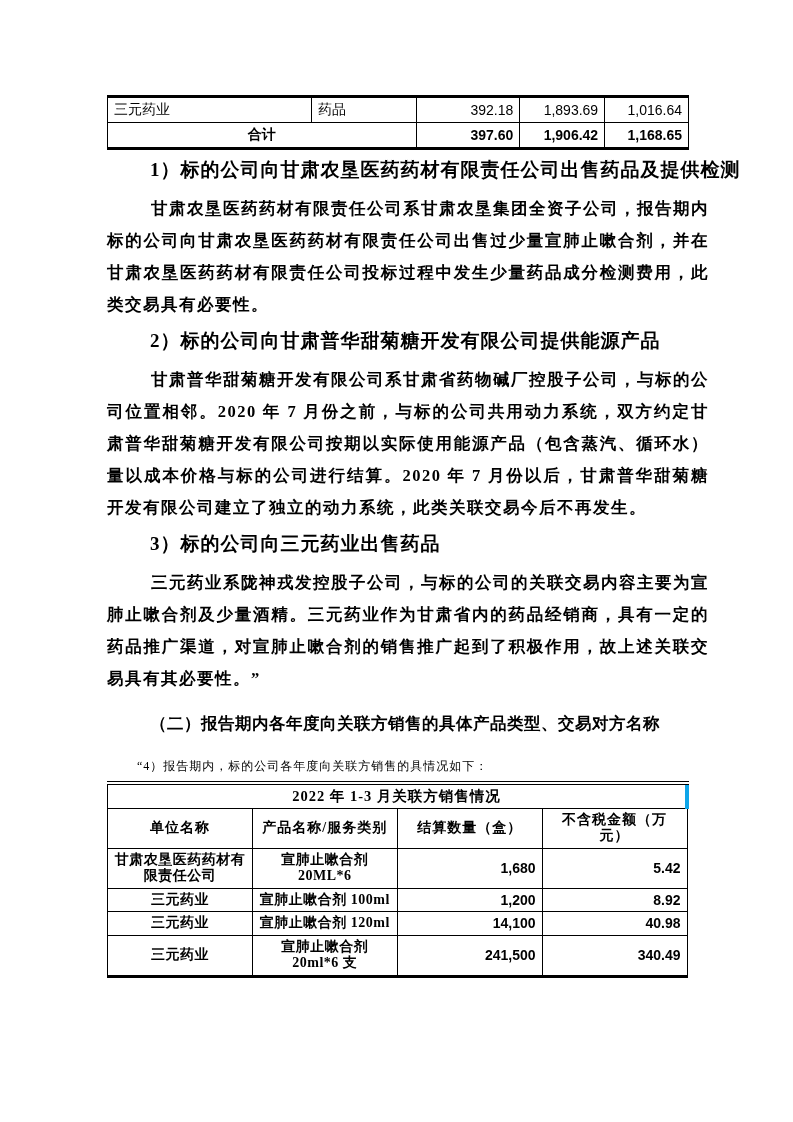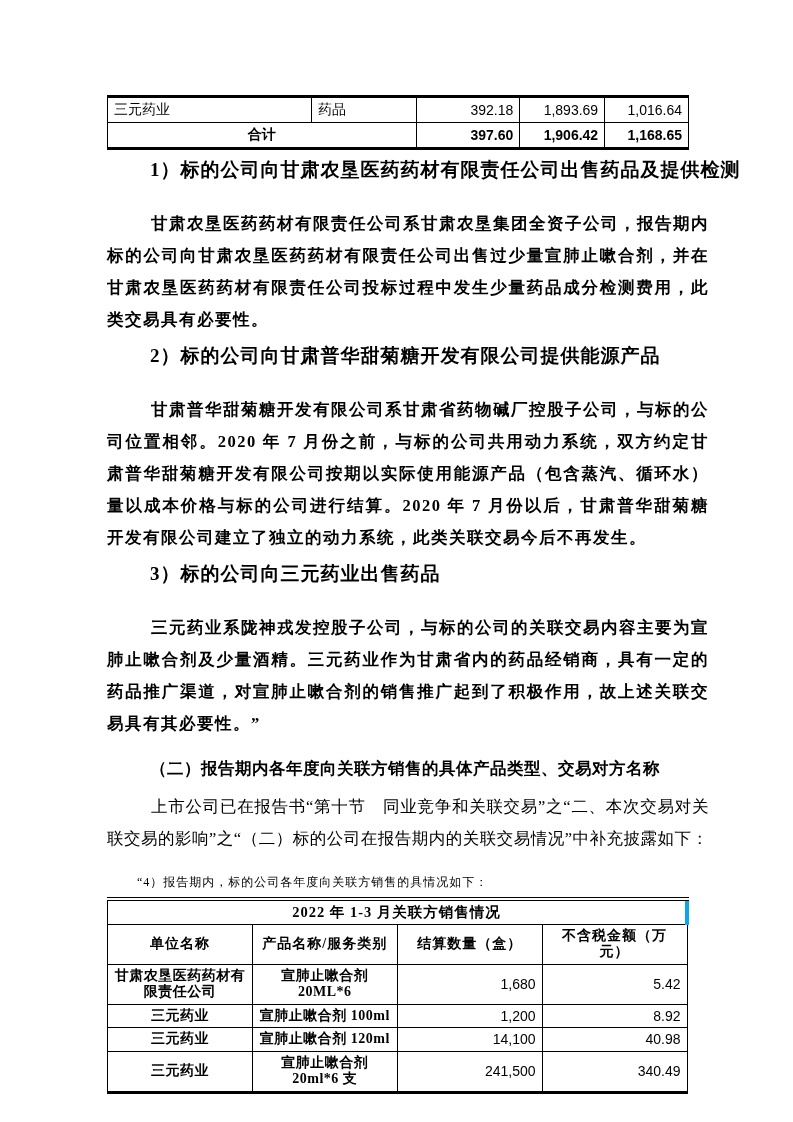--- a/index.html
+++ b/index.html
@@ -17,21 +17,21 @@
   }
   
   .kai-h{
     margin:4px 0 0;
     font-size:19px;font-weight:700;
     line-height:32px;letter-spacing:1px;
     padding-left:43px;
     white-space:nowrap;
   }
   .kai-p{
-    margin:22px 0 0;
+    margin:7px 0 0;
     font-size:16.5px;font-weight:700;
     line-height:32px;letter-spacing:1.5px;
     text-align:justify;
     text-indent:44px;
   }
   .hei-h{
     margin:12px 0 0;
     font-family:"Liberation Sans","DejaVu Sans",sans-serif;
     font-size:16.5px;font-weight:700;
     line-height:32px;letter-spacing:0.5px;
@@ -94,21 +94,21 @@
     font-size:14.5px;
     letter-spacing:1px;
     border-left:1px solid #000;border-right:4px solid #0ea5e9;
   }
   .t-sales th{text-align:center;letter-spacing:1px;}
   .t-sales .s1{width:21.0%;}
   .t-sales .s2{width:31.5%;}
   .t-sales .s3{width:23.5%;}
   .t-sales .s4{width:24.0%;}
   .t-sales td.left{text-align:center;letter-spacing:0.5px;}
-  .t-sales td.num{font-weight:400;}
+  .t-sales td.num{font-weight:700;}
 </style>
 </head>
 <body>
 
 <div class="page">
 
   <table class="t-top">
     <tbody>
       <tr>
         <td class="c1">三元药业</td>
@@ -129,21 +129,20 @@
   <p class="kai-h">1）标的公司向甘肃农垦医药药材有限责任公司出售药品及提供检测</p>
   <p class="kai-p">甘肃农垦医药药材有限责任公司系甘肃农垦集团全资子公司，报告期内标的公司向甘肃农垦医药药材有限责任公司出售过少量宣肺止嗽合剂，并在甘肃农垦医药药材有限责任公司投标过程中发生少量药品成分检测费用，此类交易具有必要性。</p>
 
   <p class="kai-h">2）标的公司向甘肃普华甜菊糖开发有限公司提供能源产品</p>
   <p class="kai-p">甘肃普华甜菊糖开发有限公司系甘肃省药物碱厂控股子公司，与标的公司位置相邻。2020 年 7 月份之前，与标的公司共用动力系统，双方约定甘肃普华甜菊糖开发有限公司按期以实际使用能源产品（包含蒸汽、循环水）量以成本价格与标的公司进行结算。2020 年 7 月份以后，甘肃普华甜菊糖开发有限公司建立了独立的动力系统，此类关联交易今后不再发生。</p>
 
   <p class="kai-h">3）标的公司向三元药业出售药品</p>
   <p class="kai-p">三元药业系陇神戎发控股子公司，与标的公司的关联交易内容主要为宣肺止嗽合剂及少量酒精。三元药业作为甘肃省内的药品经销商，具有一定的药品推广渠道，对宣肺止嗽合剂的销售推广起到了积极作用，故上述关联交易具有其必要性。”</p>
 
   <p class="hei-h">（二）报告期内各年度向关联方销售的具体产品类型、交易对方名称</p>
-  <p class="song-p">上市公司已在报告书“第十节　同业竞争和关联交易”之“二、本次交易对关联交易的影响”之“（二）标的公司在报告期内的关联交易情况”中补充披露如下：</p>
   <p class="kai-sub">“4）报告期内，标的公司各年度向关联方销售的具情况如下：</p>
 
   <table class="t-sales">
     <tbody>
       <tr>
         <td class="title-cell" colspan="4">2022 年 1-3 月关联方销售情况</td>
       </tr>
       <tr>
         <th class="s1">单位名称</th>
         <th class="s2">产品名称/服务类别</th>

